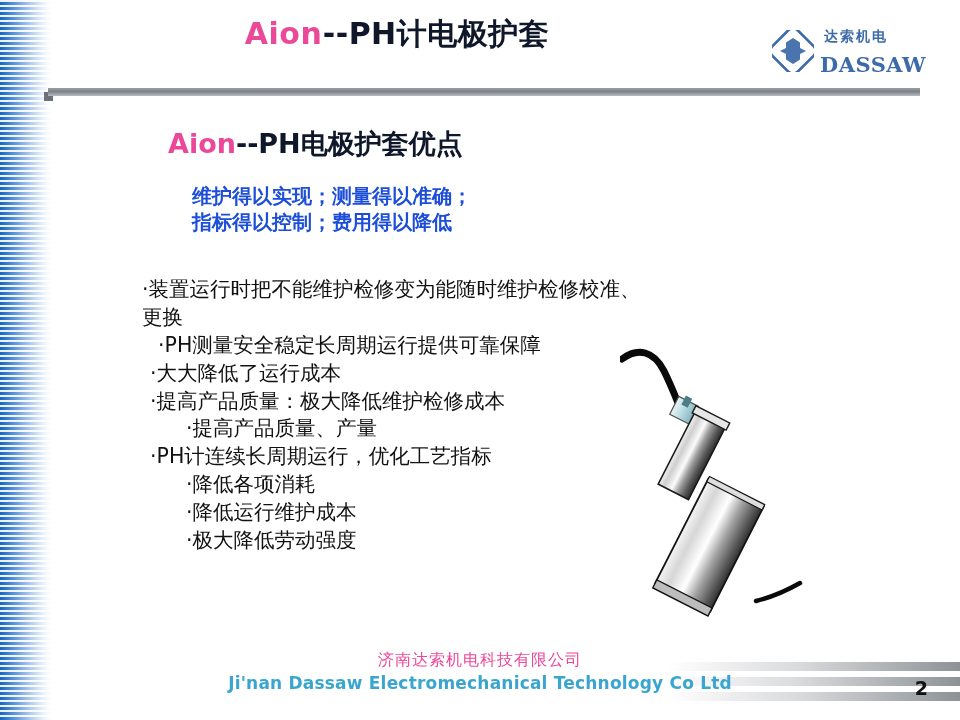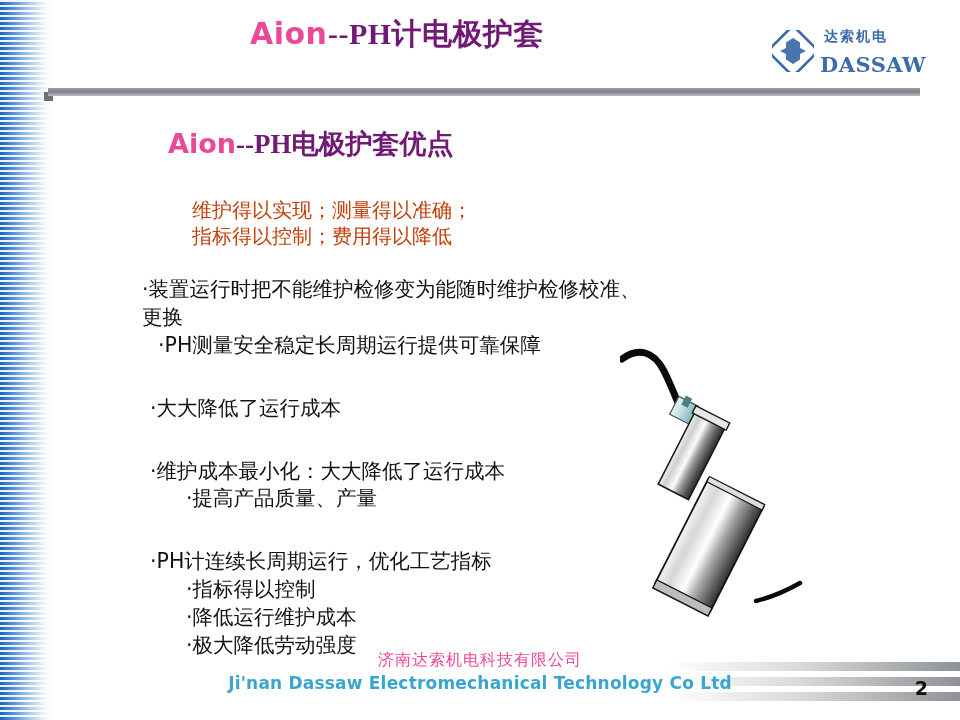--- a/index.html
+++ b/index.html
@@ -77,22 +77,21 @@
     font-size: 30px;
     font-weight: bold;
     color: #0d0d0d;
     letter-spacing: 0.5px;
     white-space: nowrap;
   }
   .brandmark {
     color: #ec4899;
   }
   .brandmark-rest {
-    color: #701a75;
-    font-family: Liberation Serif, serif;
+    color: #0f172a;
   }
 
   .title-rule {
     position: absolute;
     left: 48px;
     top: 88px;
     width: 872px;
     height: 8px;
     background: linear-gradient(to bottom, #9a9fa6 0%, #7d8288 45%, #b9bdc2 100%);
   }
@@ -141,24 +140,24 @@
     top: 126px;
     font-size: 27px;
     font-weight: bold;
     color: #141414;
     white-space: nowrap;
   }
 
   .tagline {
     position: absolute;
     left: 192px;
-    top: 197px;
+    top: 183px;
     font-size: 20px;
-    font-weight: normal;
-    color: #c2410c;
+    font-weight: bold;
+    color: #1d4ed8;
     line-height: 1.32;
     white-space: nowrap;
   }
 
   .bullets {
     position: absolute;
     left: 128px;
     top: 276px;
     width: 520px;
     font-size: 20.5px;
@@ -168,21 +167,21 @@
   .bullets .line {
     white-space: nowrap;
   }
   .bullets .wrap {
     white-space: normal;
     text-indent: 0;
   }
   .b-ind1 { padding-left: 14px; }
   .b-ind2 { padding-left: 26px; }
   .b-ind3 { padding-left: 30px; }
-  .b-ind4 { padding-left: 22px; margin-top: 35px; }
+  .b-ind4 { padding-left: 22px; }
   .b-ind5 { padding-left: 58px; }
 
   
   .probe {
     position: absolute;
     left: 620px;
     top: 345px;
     width: 230px;
     height: 290px;
   }
@@ -265,24 +264,24 @@
 
   <div class="tagline">
     <div>维护得以实现；测量得以准确；</div>
     <div>指标得以控制；费用得以降低</div>
   </div>
 
   <div class="bullets">
     <div class="wrap b-ind1">·装置运行时把不能维护检修变为能随时维护检修校准、更换</div>
     <div class="line b-ind3">·PH测量安全稳定长周期运行提供可靠保障</div>
     <div class="line b-ind4">·大大降低了运行成本</div>
-    <div class="line b-ind4">·维护成本最小化：大大降低了运行成本</div>
+    <div class="line b-ind4">·提高产品质量：极大降低维护检修成本</div>
     <div class="line b-ind5">·提高产品质量、产量</div>
     <div class="line b-ind4">·PH计连续长周期运行，优化工艺指标</div>
-    <div class="line b-ind5">·指标得以控制</div>
+    <div class="line b-ind5">·降低各项消耗</div>
     <div class="line b-ind5">·降低运行维护成本</div>
     <div class="line b-ind5">·极大降低劳动强度</div>
   </div>
 
   <svg class="probe" viewBox="0 0 230 290">
     <defs>
       <linearGradient id="metalA" x1="0" y1="0" x2="1" y2="0">
         <stop offset="0%" stop-color="#efefef"></stop>
         <stop offset="18%" stop-color="#cfcfcf"></stop>
         <stop offset="42%" stop-color="#fbfbfb"></stop>

